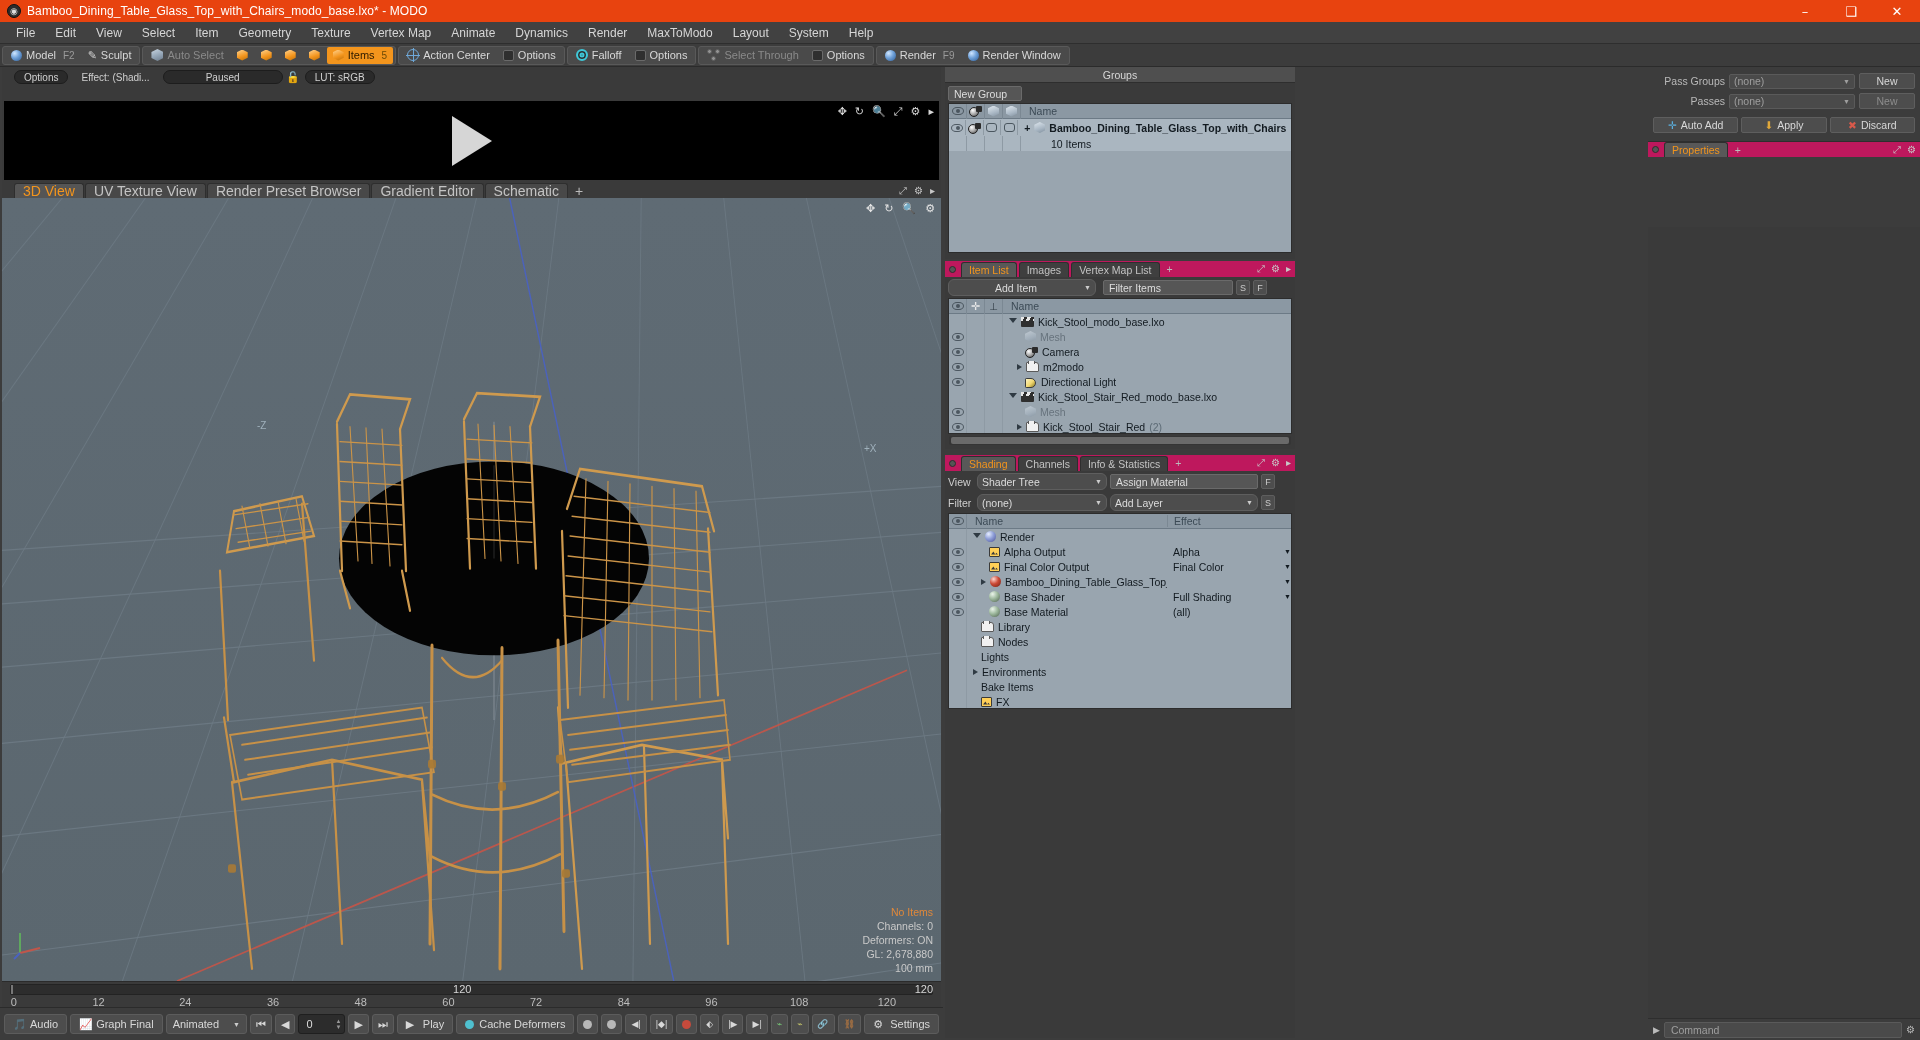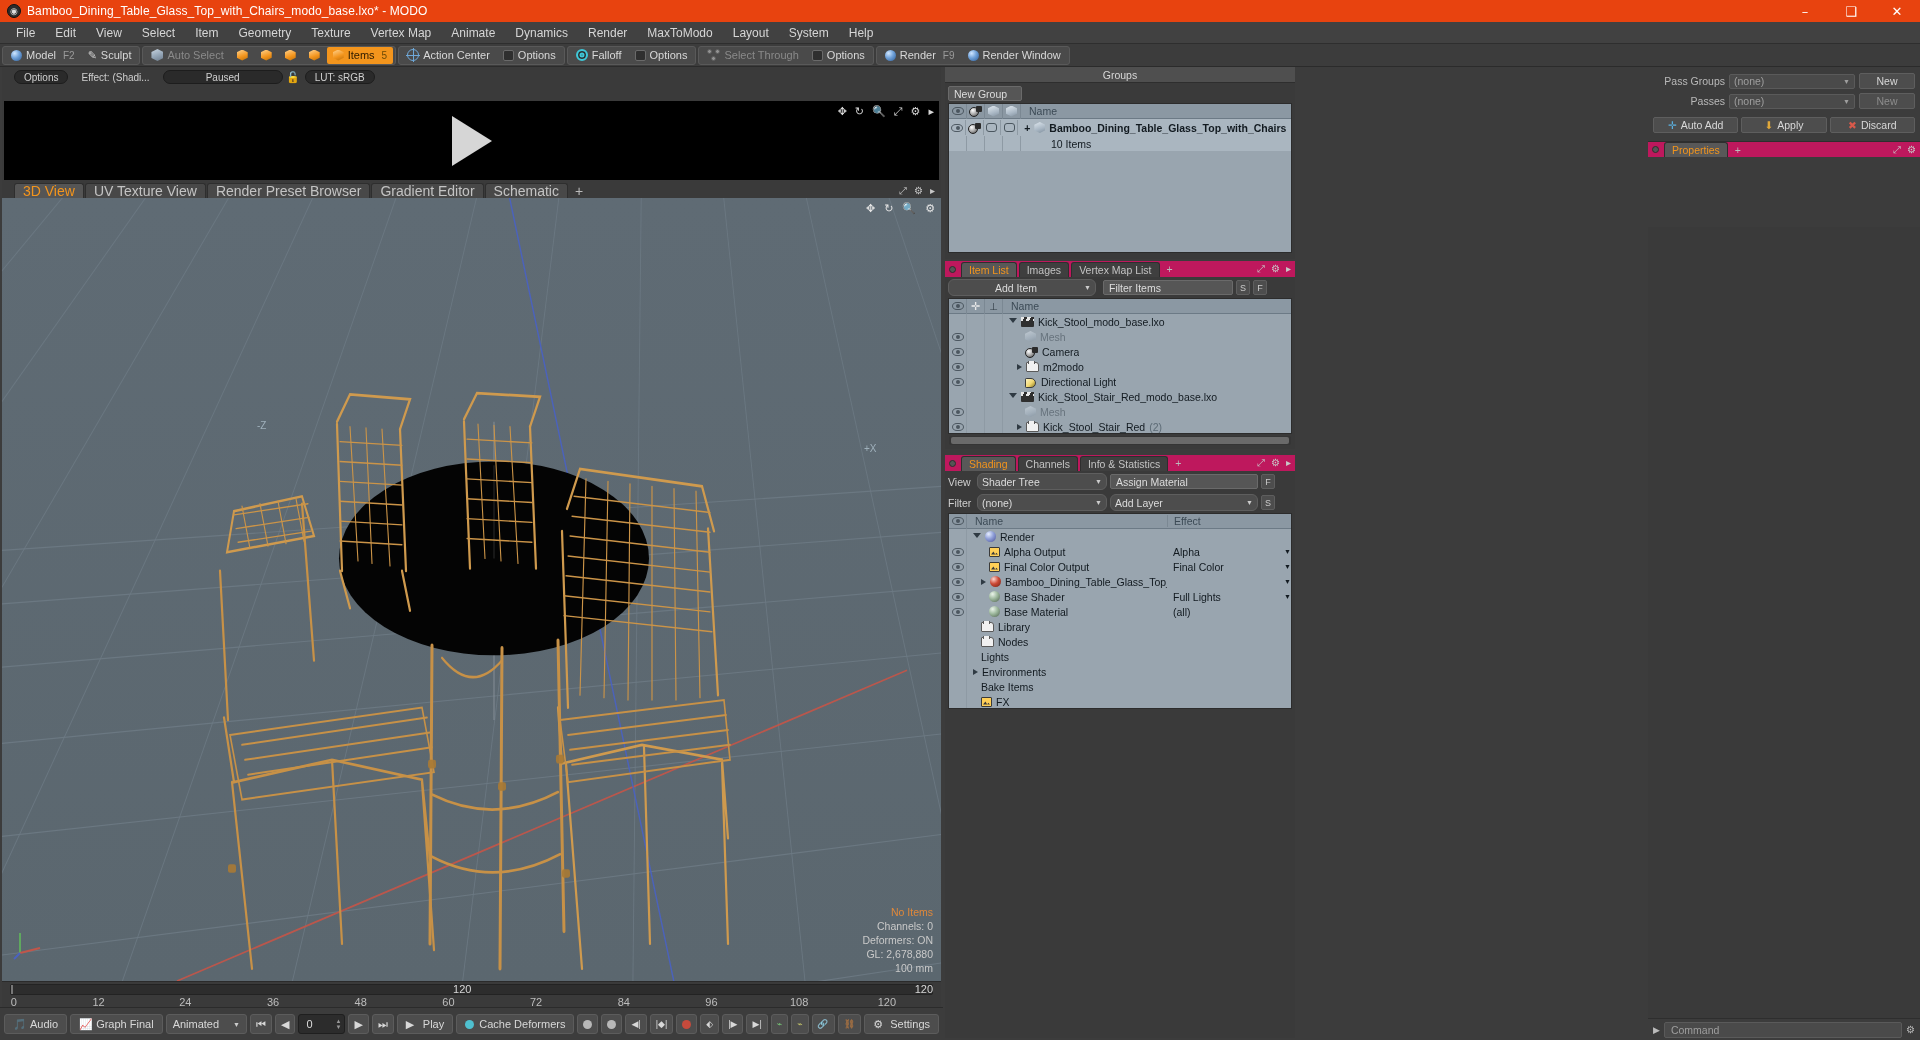--- a/index.html
+++ b/index.html
@@ -1027,21 +1027,21 @@
           </div>
           <div class="lrow">
             <div class="lcol">
                 <span class="eye"></span>
               </div>
             <div class="nm" style="width:200px;padding-left:22px">
                 <span class="shaderball"></span>
                 <span>Base Shader</span>
               </div>
             <div class="nm" style="flex:1">
-                <span>Full Lights</span>
+                <span>Full Shading</span>
                 <span class="effcol" style="font-size:7px">▼</span>
               </div>
           </div>
           <div class="lrow">
             <div class="lcol">
                 <span class="eye"></span>
               </div>
             <div class="nm" style="width:200px;padding-left:22px">
                 <span class="shaderball"></span>
                 <span>Base Material</span>

